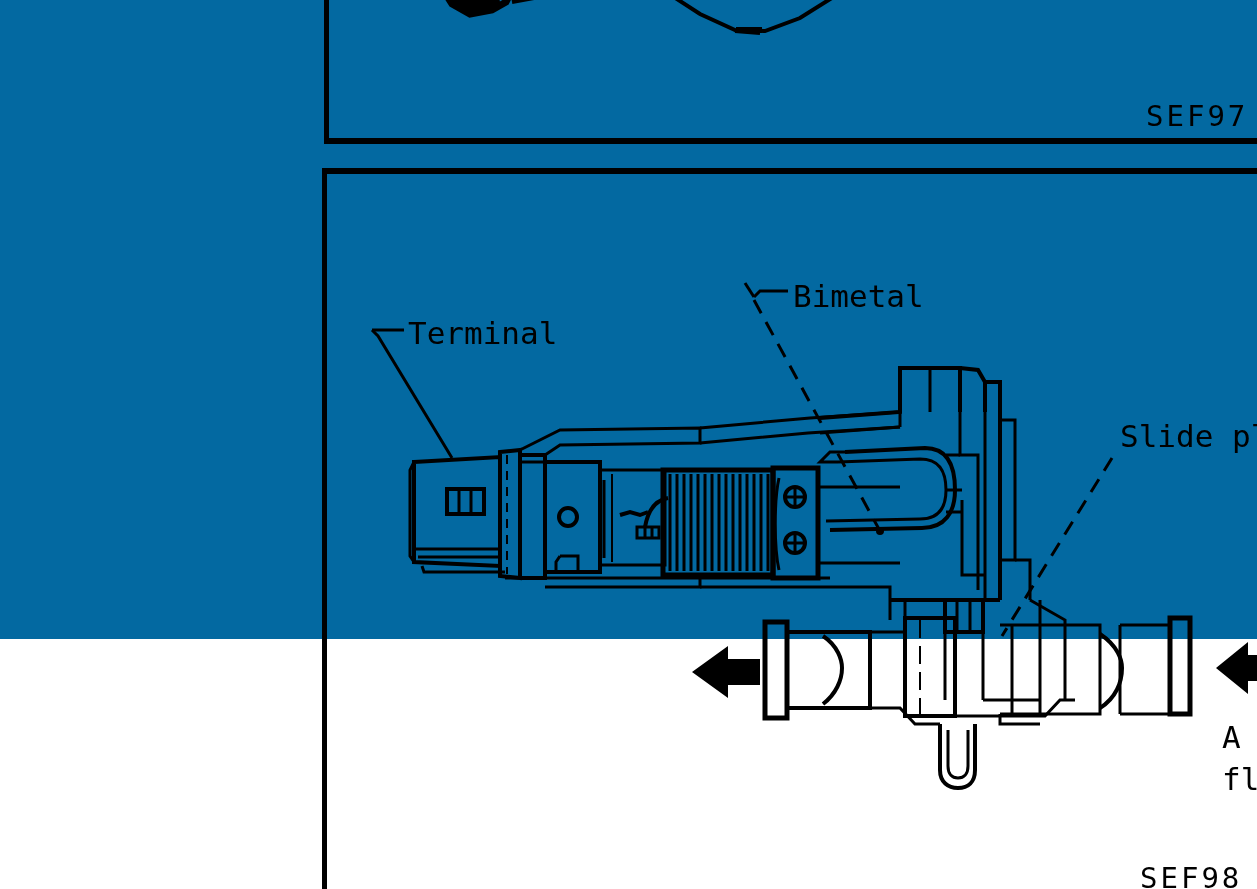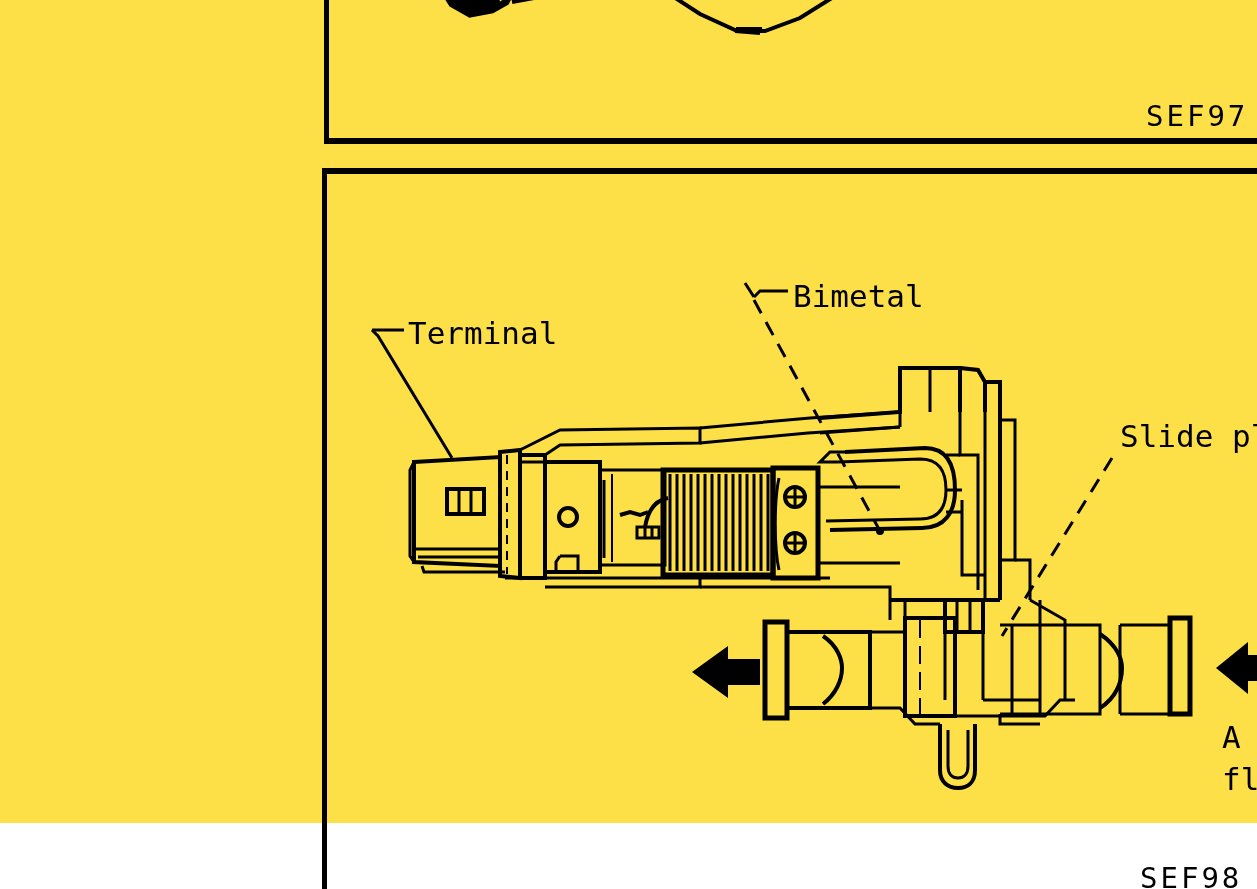--- a/index.html
+++ b/index.html
@@ -11,22 +11,22 @@
     width: 1257px;
     height: 889px;
     overflow: hidden;
     font-family: "DejaVu Sans Mono", monospace;
     position: relative;
   }
   #page {
     position: absolute;
     left: 0; top: 0;
     width: 1257px;
-    height: 823px;
-    background: #fde047;
+    height: 639px;
+    background: #0369a1;
   }
   svg.figure-canvas {
     position: absolute;
     left: 0;
     top: 0;
     width: 1257px;
     height: 889px;
     display: block;
   }
   .label-text {

